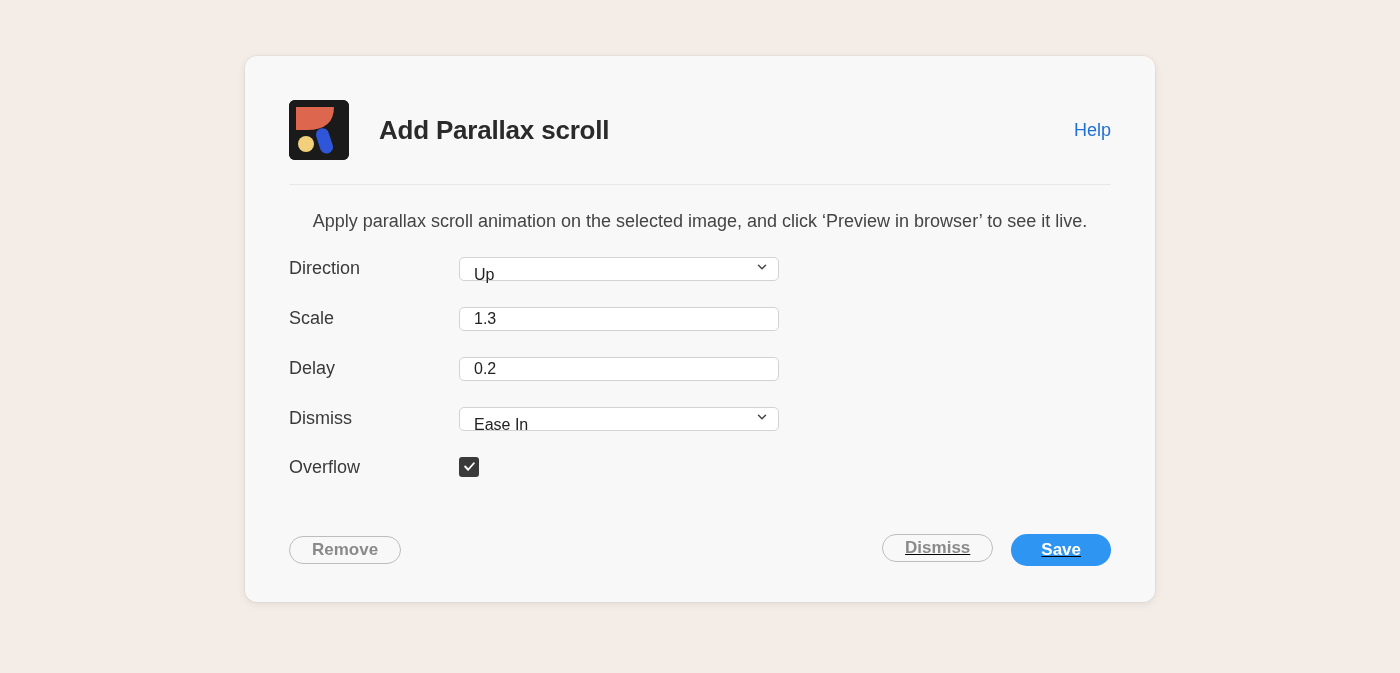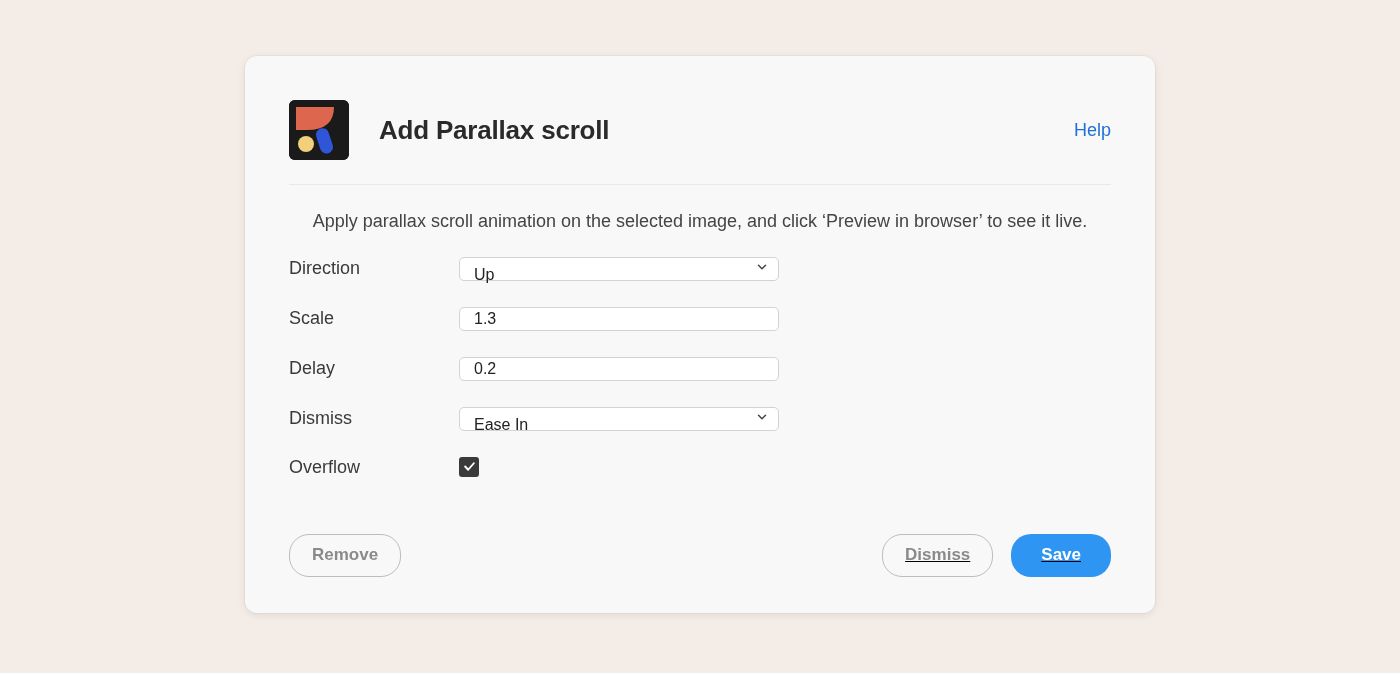--- a/index.html
+++ b/index.html
@@ -96,21 +96,21 @@
   }
   .checkbox svg { stroke: #fff; }
   .footer {
     display: flex;
     justify-content: space-between;
     align-items: center;
     margin-top: 56px;
   }
   .footer-right { display: flex; gap: 18px; text-decoration: underline; }
   .btn {
-    height: 43px;
+    height: 28px;
     padding: 0 22px;
     border-radius: 20px;
     font-size: 17px;
     font-weight: 600;
     cursor: pointer;
     font-family: inherit;
     display: inline-flex;
     align-items: center;
     justify-content: center;
   }

